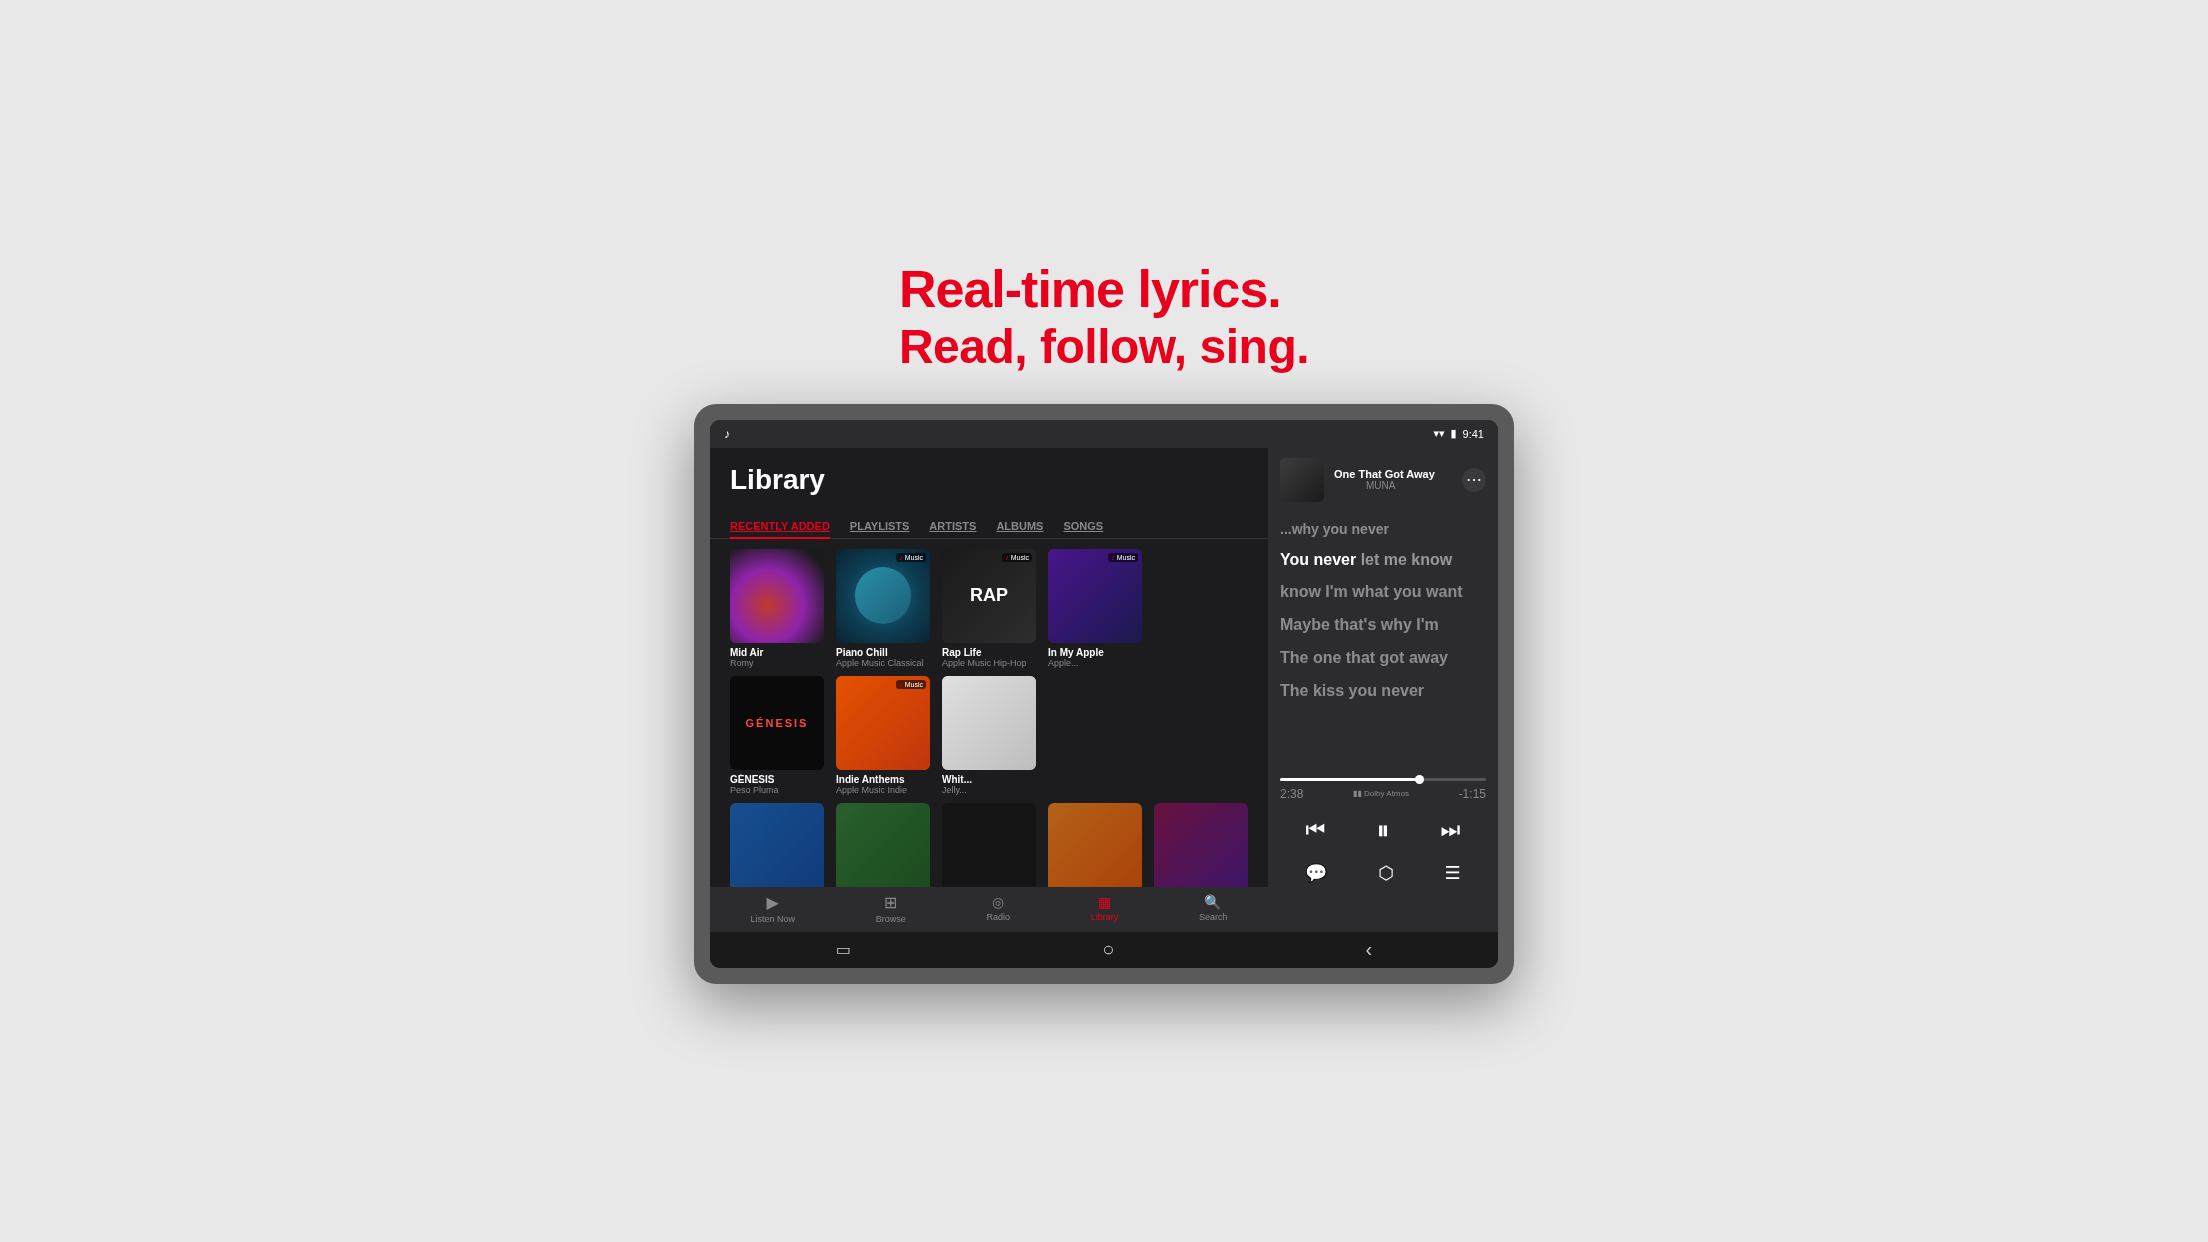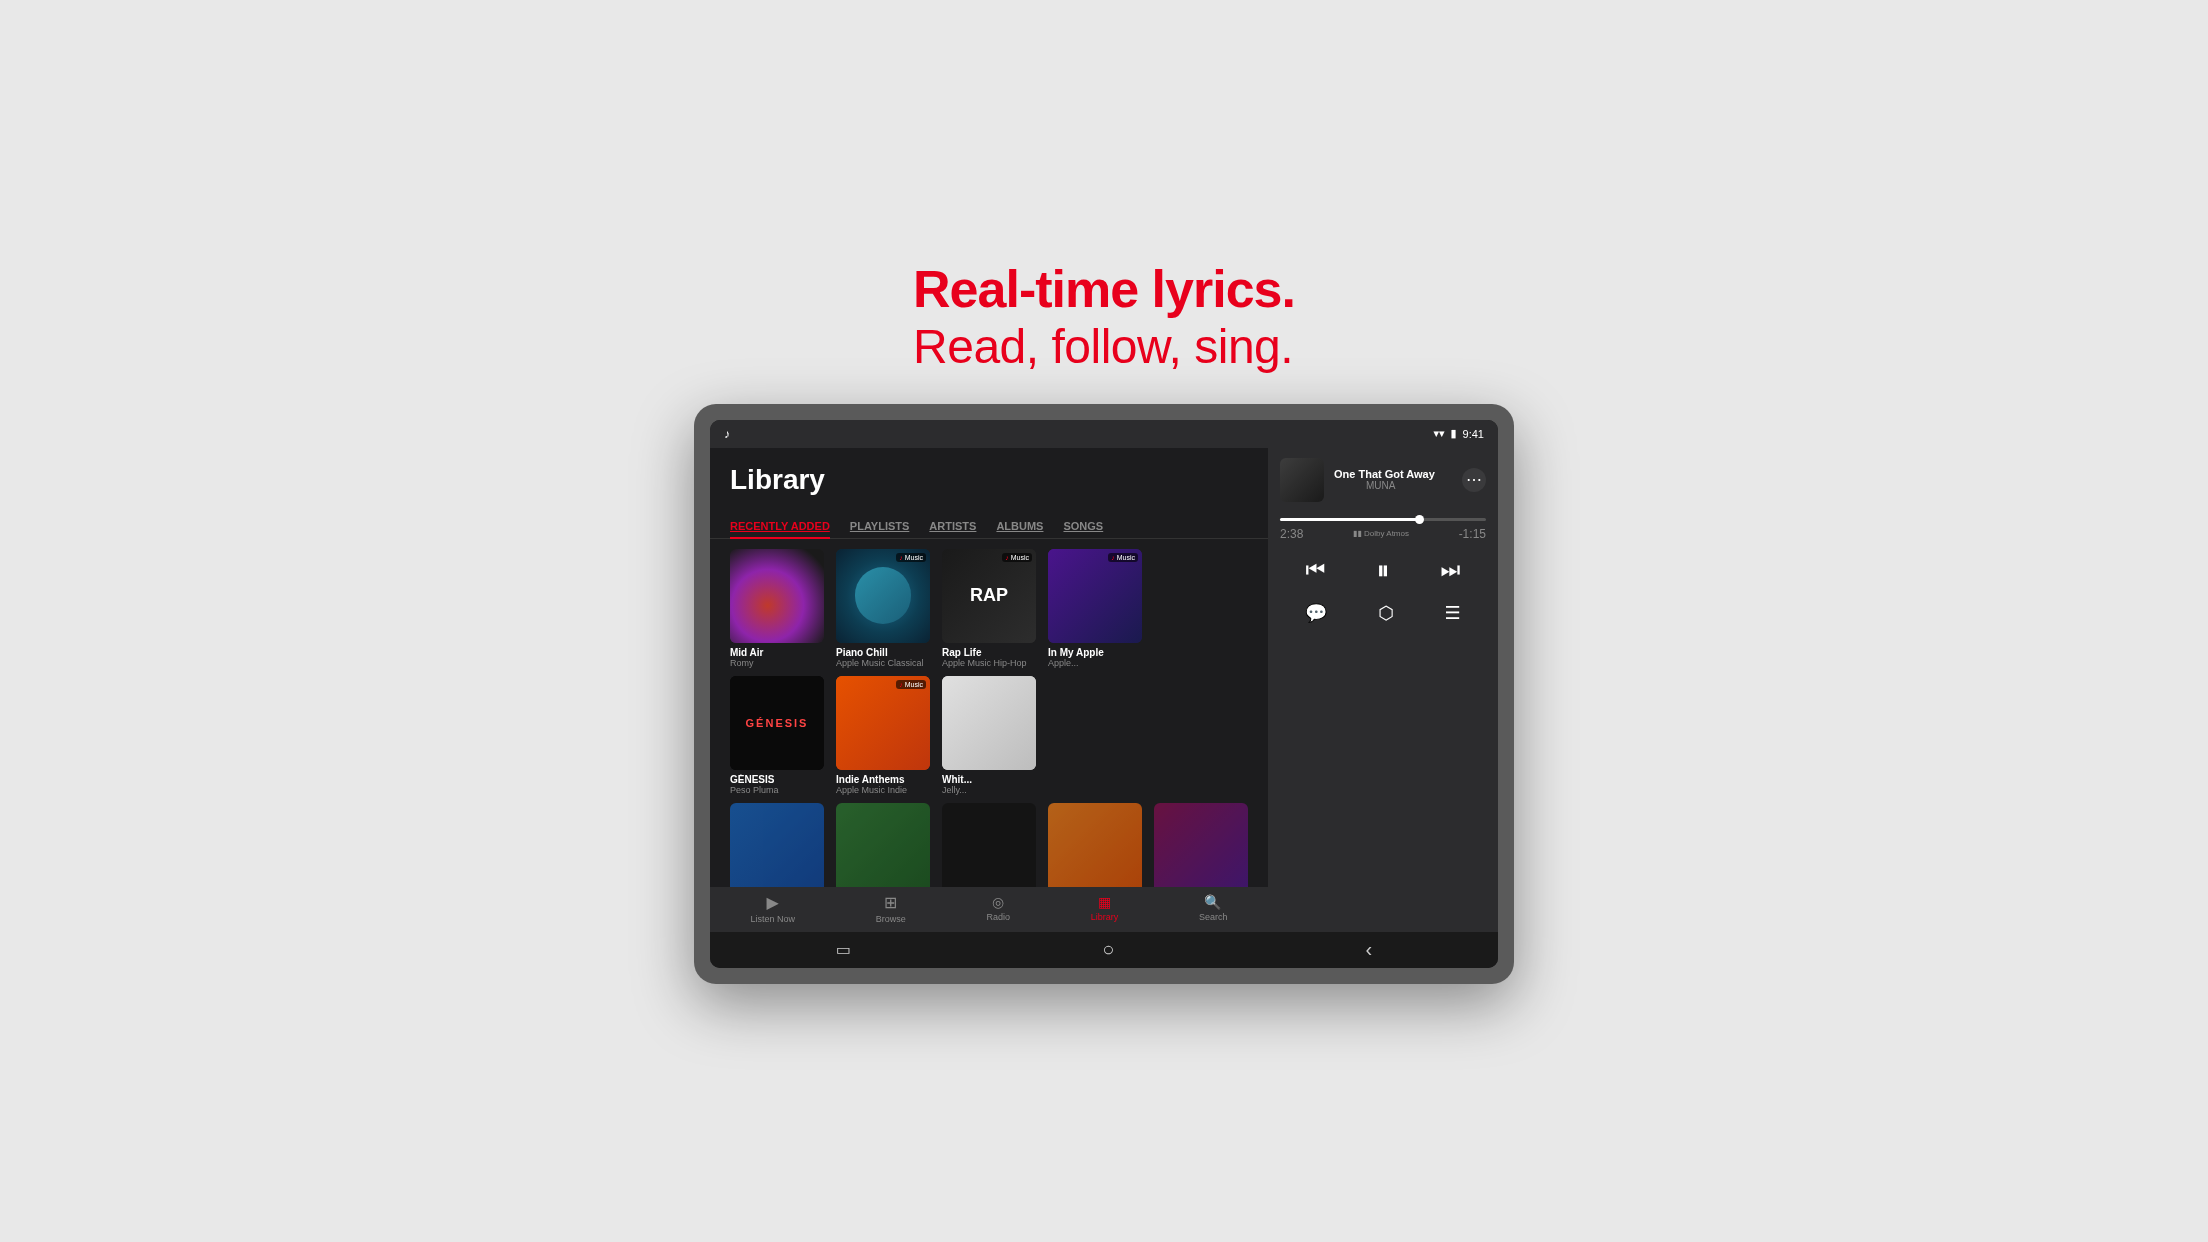--- a/index.html
+++ b/index.html
@@ -20,21 +20,21 @@
 
     .header-line1 {
       font-size: 52px;
       font-weight: 800;
       color: #e8001c;
       letter-spacing: -1px;
     }
 
     .header-line2 {
       font-size: 48px;
-      font-weight: 400;
+      font-weight: 700;
       color: #e8001c;
       letter-spacing: -0.5px;
     }
 
     
     .tablet-frame {
       width: 820px;
       height: 580px;
       background: #5a5a5a;
       border-radius: 22px;
@@ -742,20 +742,30 @@
             </div>
             <div class="now-playing-info">
               <div class="now-playing-title">One That Got Away</div>
               <div class="now-playing-artist">MUNA</div>
             </div>
             <div class="more-button">
               <span style="font-size:16px;color:#fff;">⋯</span>
             </div>
           </div>
 
+          <div class="lyrics-section">
+            <div class="lyric-faded-top lyric-line inactive">...why you never</div>
+            <div class="lyric-line active">
+              <span style="color:#fff;font-weight:800;">You never </span><span style="color:rgba(255,255,255,0.5);font-weight:700;">let me know</span>
+            </div>
+            <div class="lyric-line inactive">know I'm what you want</div>
+            <div class="lyric-line inactive">Maybe that's why I'm</div>
+            <div class="lyric-line inactive">The one that got away</div>
+            <div class="lyric-line inactive">The kiss you never</div>
+          </div>
 
           <div class="progress-section">
             <div class="progress-bar-track">
               <div class="progress-bar-fill" style="width: 68%;"></div>
             </div>
             <div class="progress-times">
               <span class="progress-time">2:38</span>
               <span class="dolby-badge">
                 <span>▮▮</span>
                 <span>Dolby Atmos</span>

